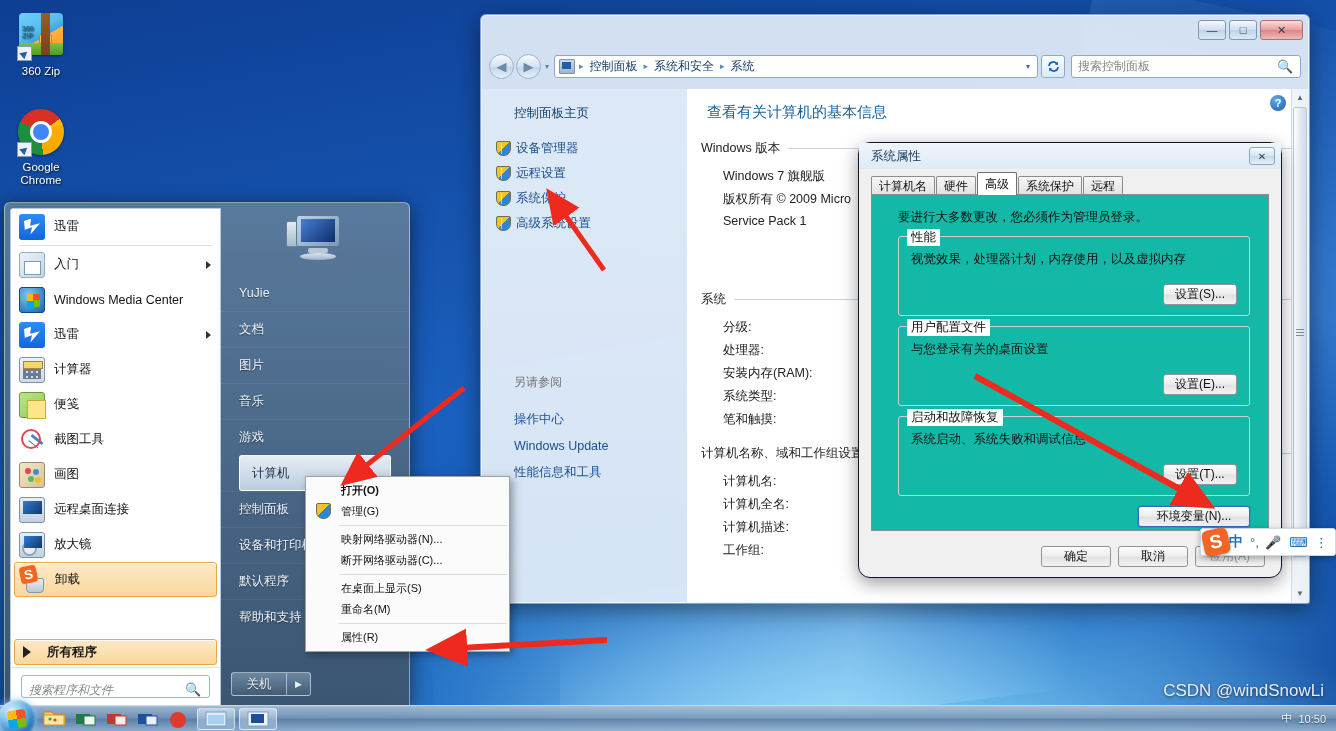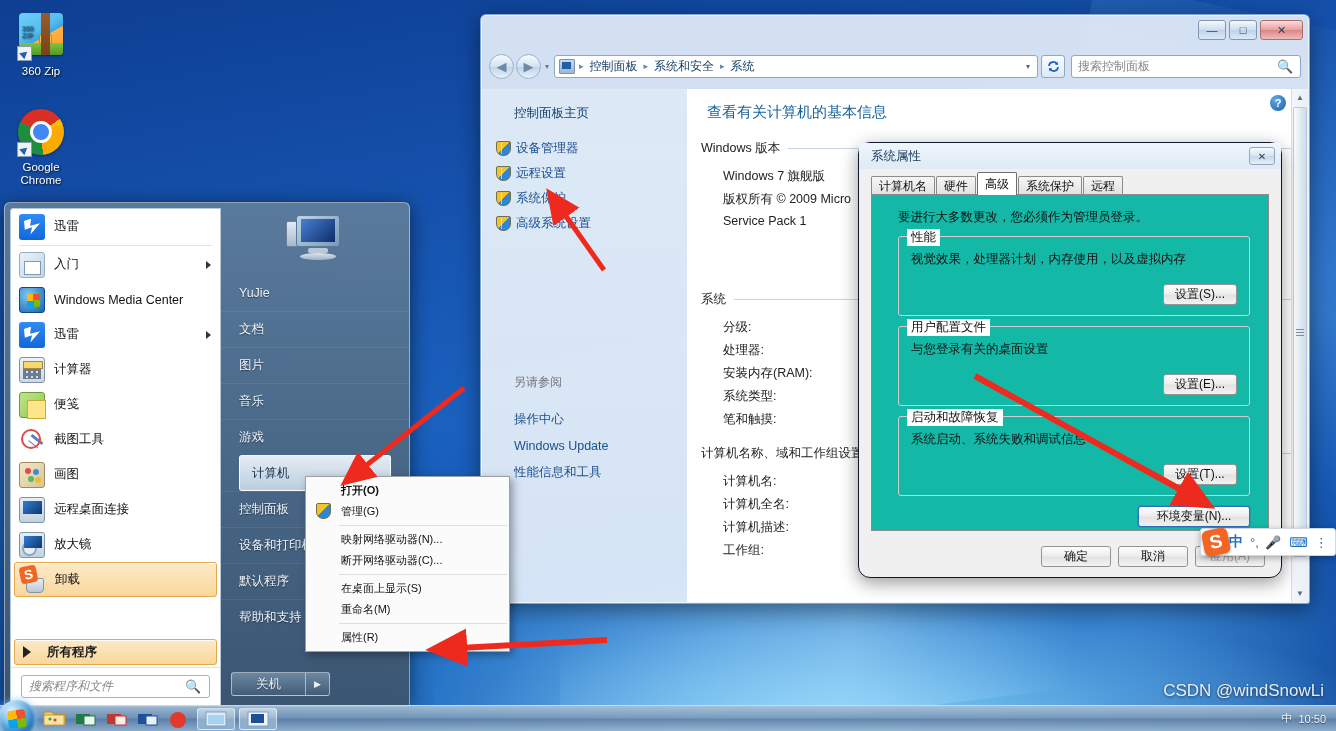--- a/index.html
+++ b/index.html
@@ -268,21 +268,21 @@
     position:absolute; left:3px; right:3px; bottom:40px; height:26px;
     background:linear-gradient(180deg,#fde9c8,#f9d79b);
     border:1px solid #e6a84a; border-radius:3px;
     display:flex; align-items:center; font-size:12.5px; font-weight:bold; color:#1a1a1a;
     box-shadow:inset 0 1px 0 rgba(255,255,255,.85);
   }
   .allprog .tri{ width:0;height:0;border-left:8px solid #222;border-top:6px solid transparent;border-bottom:6px solid transparent; margin:0 16px 0 8px; }
   .sm-searchwrap{ position:absolute; left:0; right:0; bottom:0; height:38px; border-top:1px solid #dbe2ea; display:flex; align-items:center; padding:0 10px; }
   .sm-search{
     flex:1; height:23px; border:1px solid #9fb4c8; border-radius:3px; background:#fff;
-    display:flex; align-items:center; padding:0 7px; font-size:12px; font-style:italic; color:#888;
+    display:flex; align-items:flex-start; padding:6px 7px; font-size:12px; font-style:italic; color:#888;
   }
   .sm-search .mag{ margin-left:auto; color:#2572c4; font-size:13px; font-style:normal; }
 
   .sm-right{ flex:1; position:relative; padding-top:8px; }
   .avatar{
     width:58px;height:52px;margin:2px auto 10px;position:relative;
   }
   .avatar .mon{ position:absolute;left:10px;top:2px;width:44px;height:32px;border-radius:3px;
     background:linear-gradient(135deg,#bfd4e8,#7a99b8); border:1px solid #5b7894; }
   .avatar .scr{ position:absolute;left:15px;top:6px;width:34px;height:23px;background:linear-gradient(135deg,#4a7fd1,#0c2d6b); }
@@ -297,21 +297,21 @@
   .sm-ritem.first{ border-top:none; }
   .sm-ritem.hl{
     background:linear-gradient(180deg,rgba(238,244,250,.95),rgba(200,216,232,.9));
     color:#17324a; text-shadow:none; border:1px solid rgba(255,255,255,.85);
     border-radius:3px; margin:0 18px; padding-left:12px;font-family:Liberation Serif, serif;
   }
   .shutdown{
     position:absolute; left:10px; bottom:10px; display:flex;
   }
   .sd-main{
-    width:75px;height:24px; display:flex;align-items:center;justify-content:center;
+    width:56px;height:24px; display:flex;align-items:center;justify-content:center;
     font-size:12.5px; color:#eaf2f9; text-shadow:0 1px 1px rgba(0,0,0,.6);
     background:linear-gradient(180deg,rgba(150,175,200,.55),rgba(70,95,120,.7));
     border:1px solid rgba(255,255,255,.5); border-radius:3px 0 0 3px;
   }
   .sd-arrow{
     width:24px;height:24px;display:flex;align-items:center;justify-content:center;
     background:linear-gradient(180deg,rgba(150,175,200,.55),rgba(70,95,120,.7));
     border:1px solid rgba(255,255,255,.5); border-left:none; border-radius:0 3px 3px 0;
     color:#e8f0f8; font-size:9px;
   }

